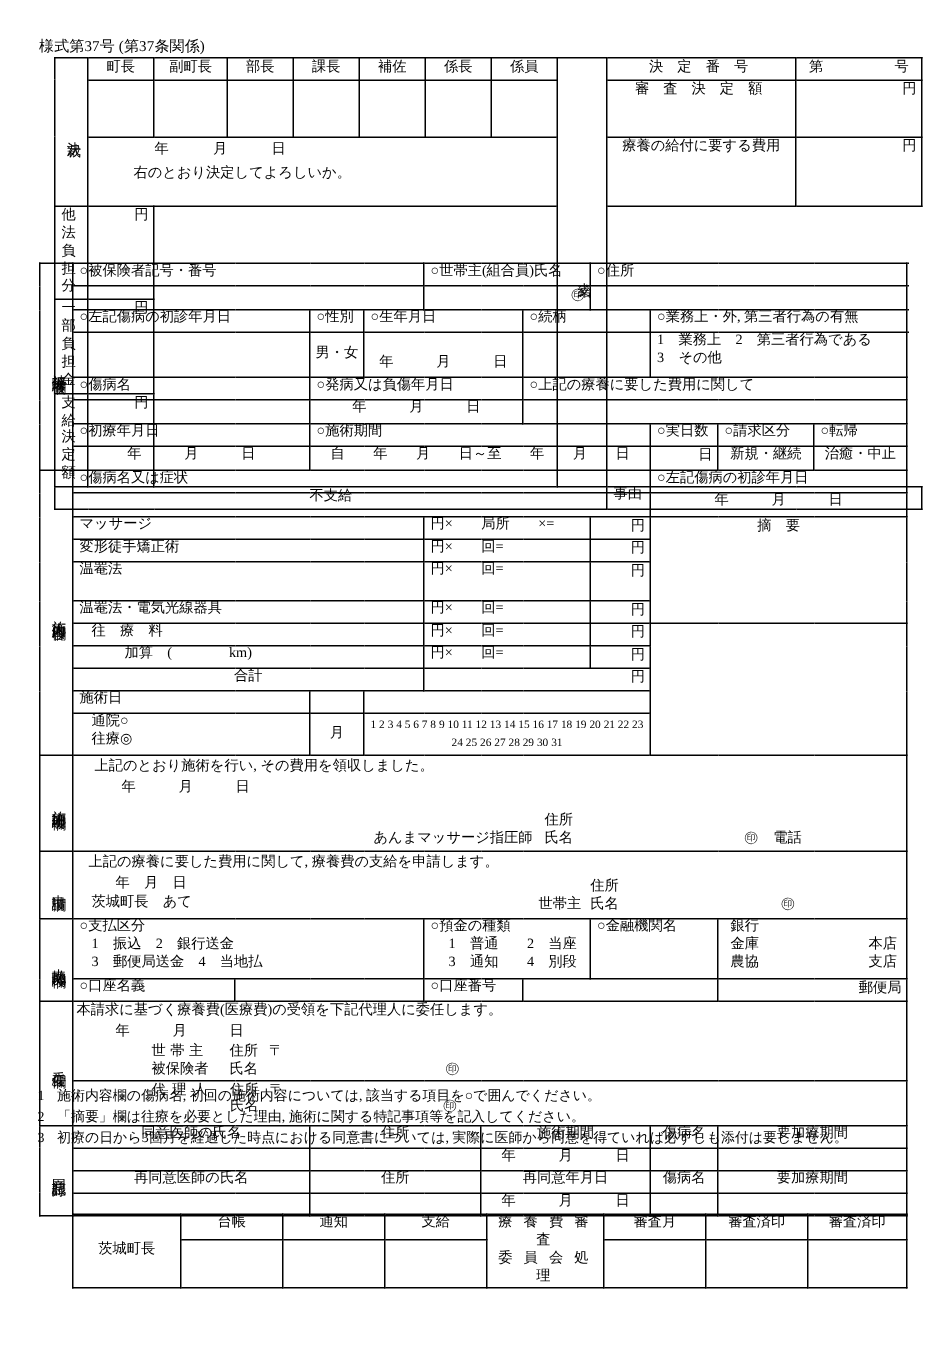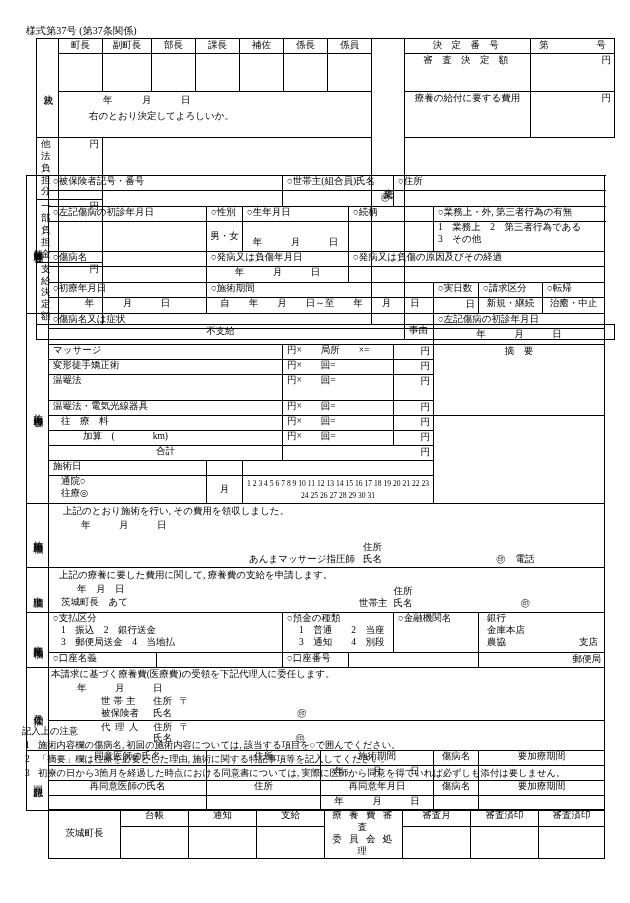--- a/index.html
+++ b/index.html
@@ -236,21 +236,21 @@
       </tr>
 
       <tr class="h18">
         <td colspan="2" class="padl">
           <span class="circ"></span><span>傷病名</span>
         </td>
         <td colspan="4" class="padl">
           <span class="circ"></span><span>発病又は負傷年月日</span>
         </td>
         <td colspan="5" class="padl">
-          <span class="circ"></span><span>発病又は負傷の原因及びその経過</span>
+          <span class="circ"></span><span>上記の療養に要した費用に関して</span>
         </td>
       </tr>
       <tr style="height:16px">
         <td colspan="2"></td>
         <td colspan="4" class="c">年　　　月　　　日</td>
         <td colspan="5"></td>
       </tr>
 
       <tr class="h18">
         <td colspan="2" class="padl">
@@ -407,21 +407,21 @@
           <div style="padding-left:12px">1　普通　　2　当座</div>
           <div style="padding-left:12px">3　通知　　4　別段</div>
         </td>
         <td colspan="2" class="padl">
           <span class="circ"></span><span>金融機関名</span>
         </td>
         <td colspan="2">
           <div style="display:flex">
                 <span style="padding-left:8px">銀行</span>
               </div>
-          <div style="display:flex; justify-content:flex-start; padding:0 6px 0 8px">
+          <div style="display:flex; justify-content:space-between; padding:0 6px 0 8px">
             <span>金庫</span>
             <span>本店</span>
           </div>
           <div style="display:flex; justify-content:space-between; padding:0 6px 0 8px">
             <span>農協</span>
             <span>支店</span>
           </div>
         </td>
       </tr>
       <tr style="height:15px">
@@ -520,21 +520,20 @@
         <td colspan="3"></td>
         <td colspan="3" class="c">年　　　月　　　日</td>
         <td colspan="1"></td>
         <td colspan="2"></td>
       </tr>
     </tbody>
       </table>
   </div>
 
   <div id="notes">
-    <div class="nt-title">記入上の注意</div>
     <div class="nt">
       <span class="num">1</span>
       <span class="txt">施術内容欄の傷病名, 初回の施術内容については, 該当する項目を○で囲んでください。</span>
     </div>
     <div class="nt">
       <span class="num">2</span>
       <span class="txt">「摘要」欄は往療を必要とした理由, 施術に関する特記事項等を記入してください。</span>
     </div>
     <div class="nt">
       <span class="num">3</span>

